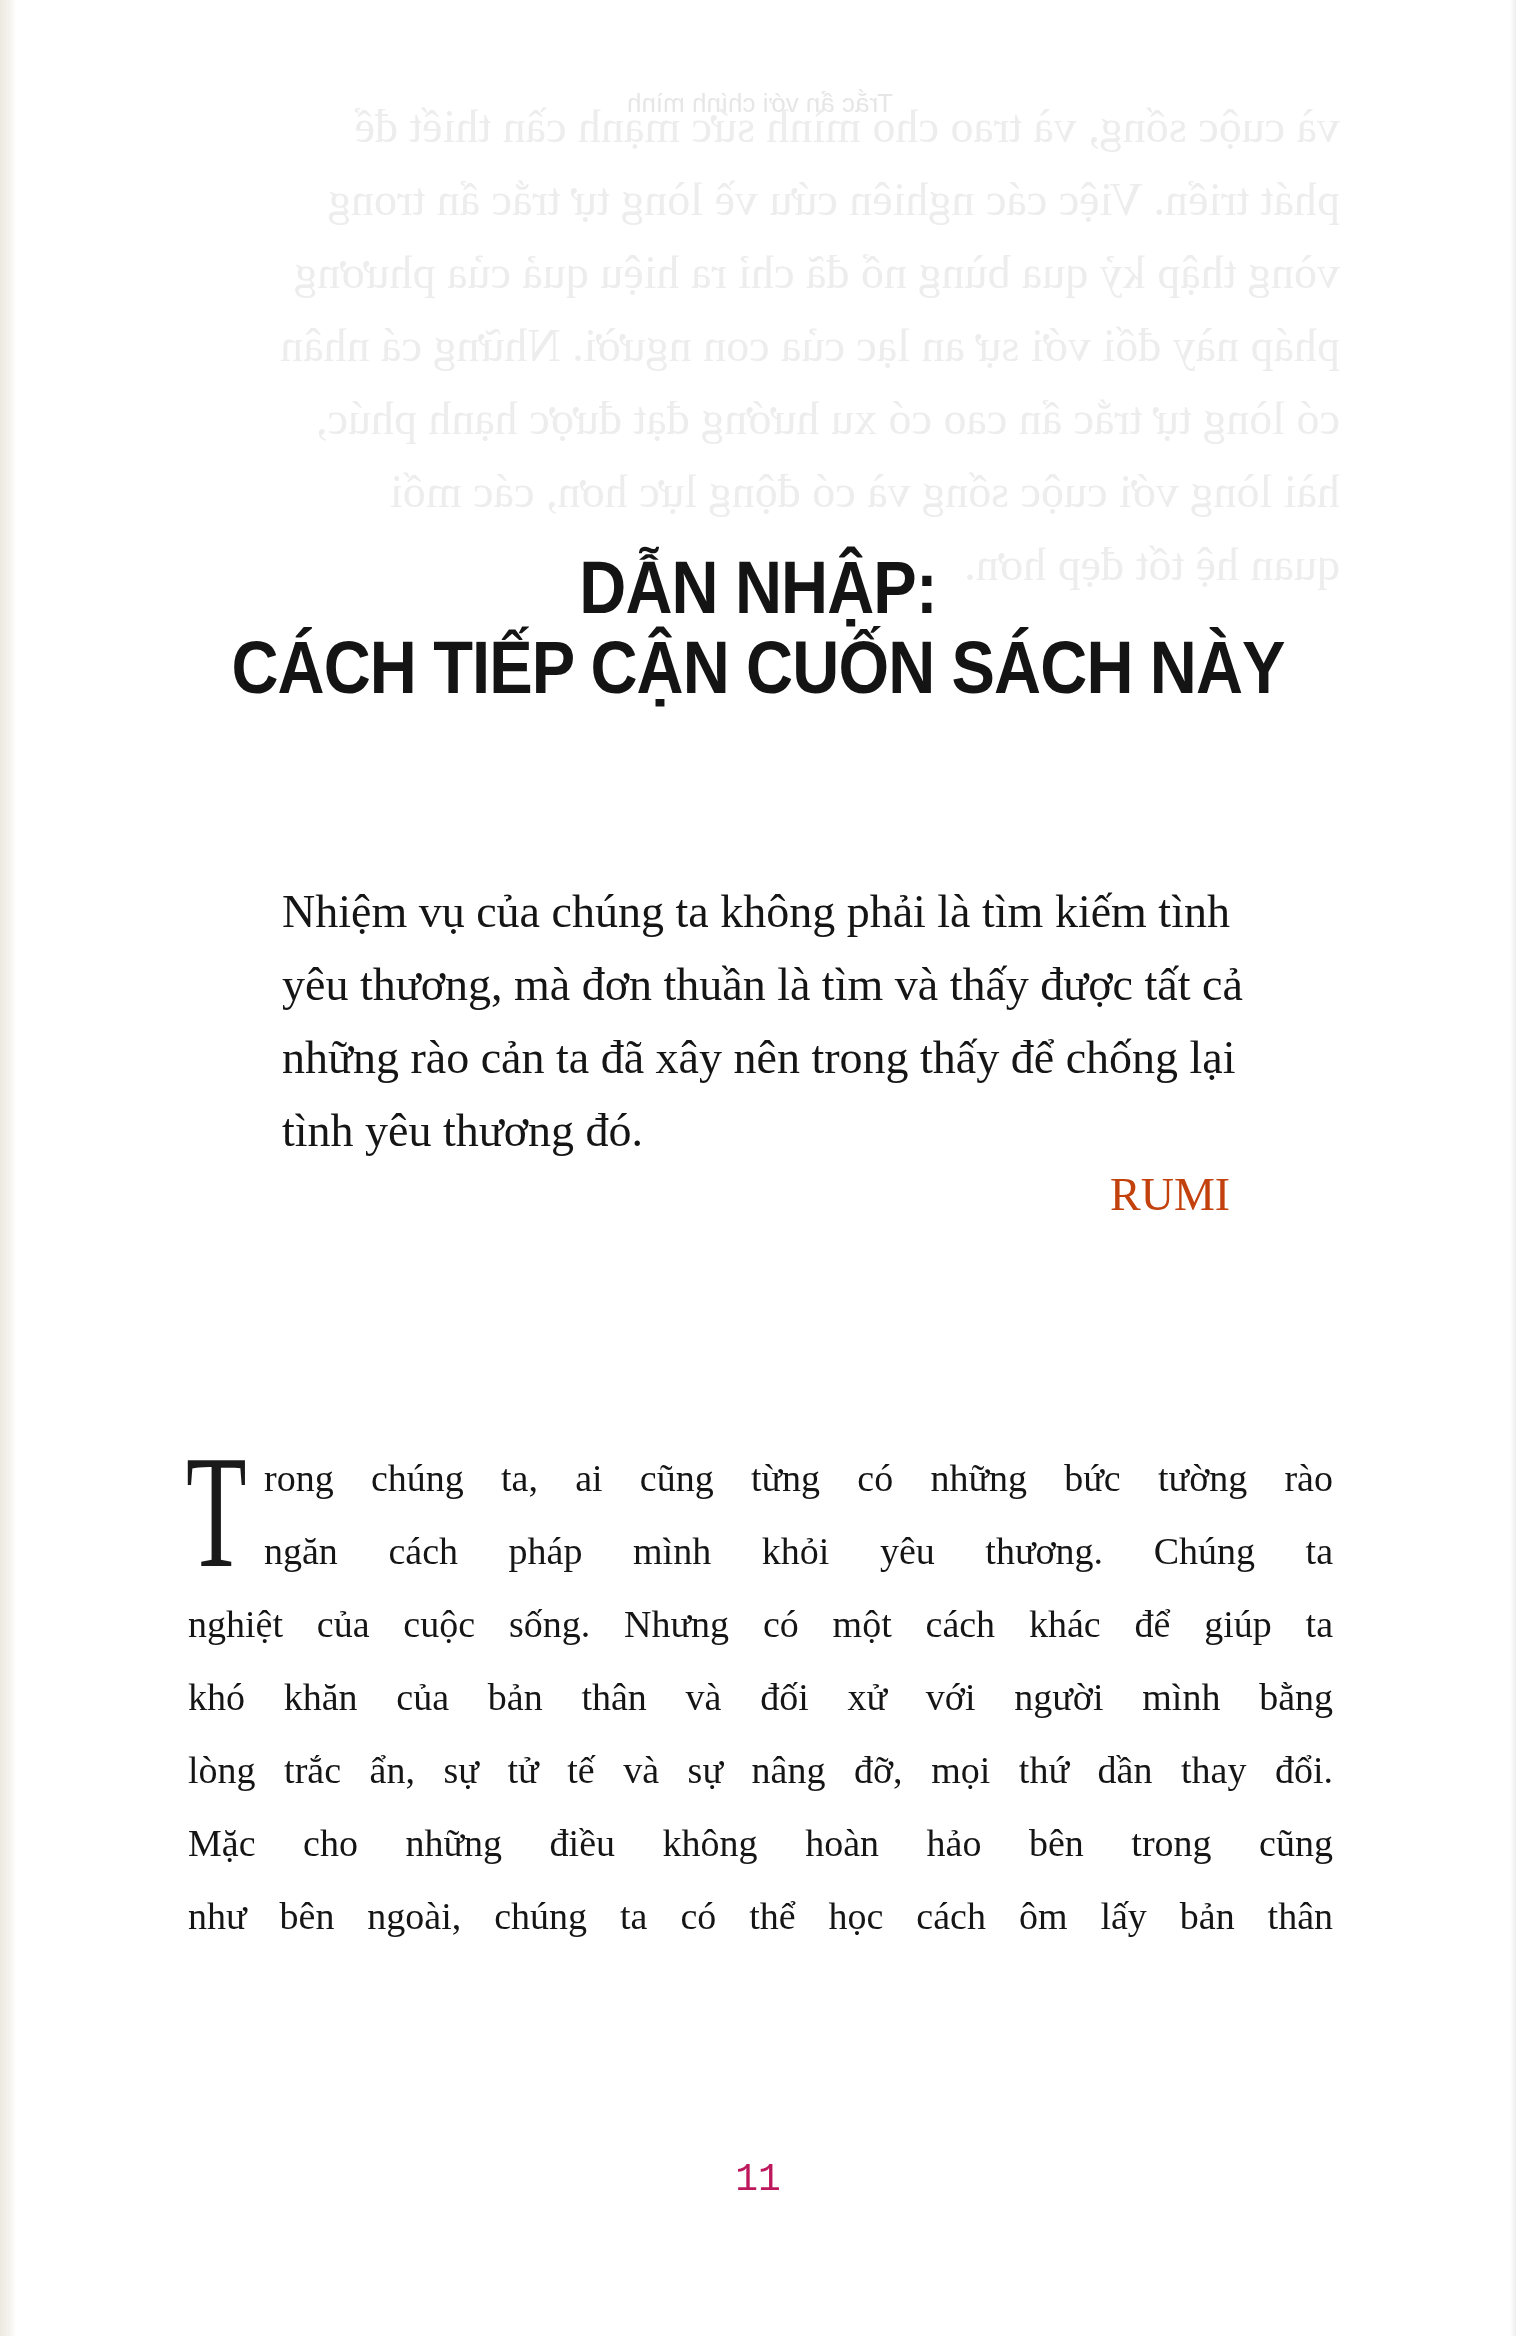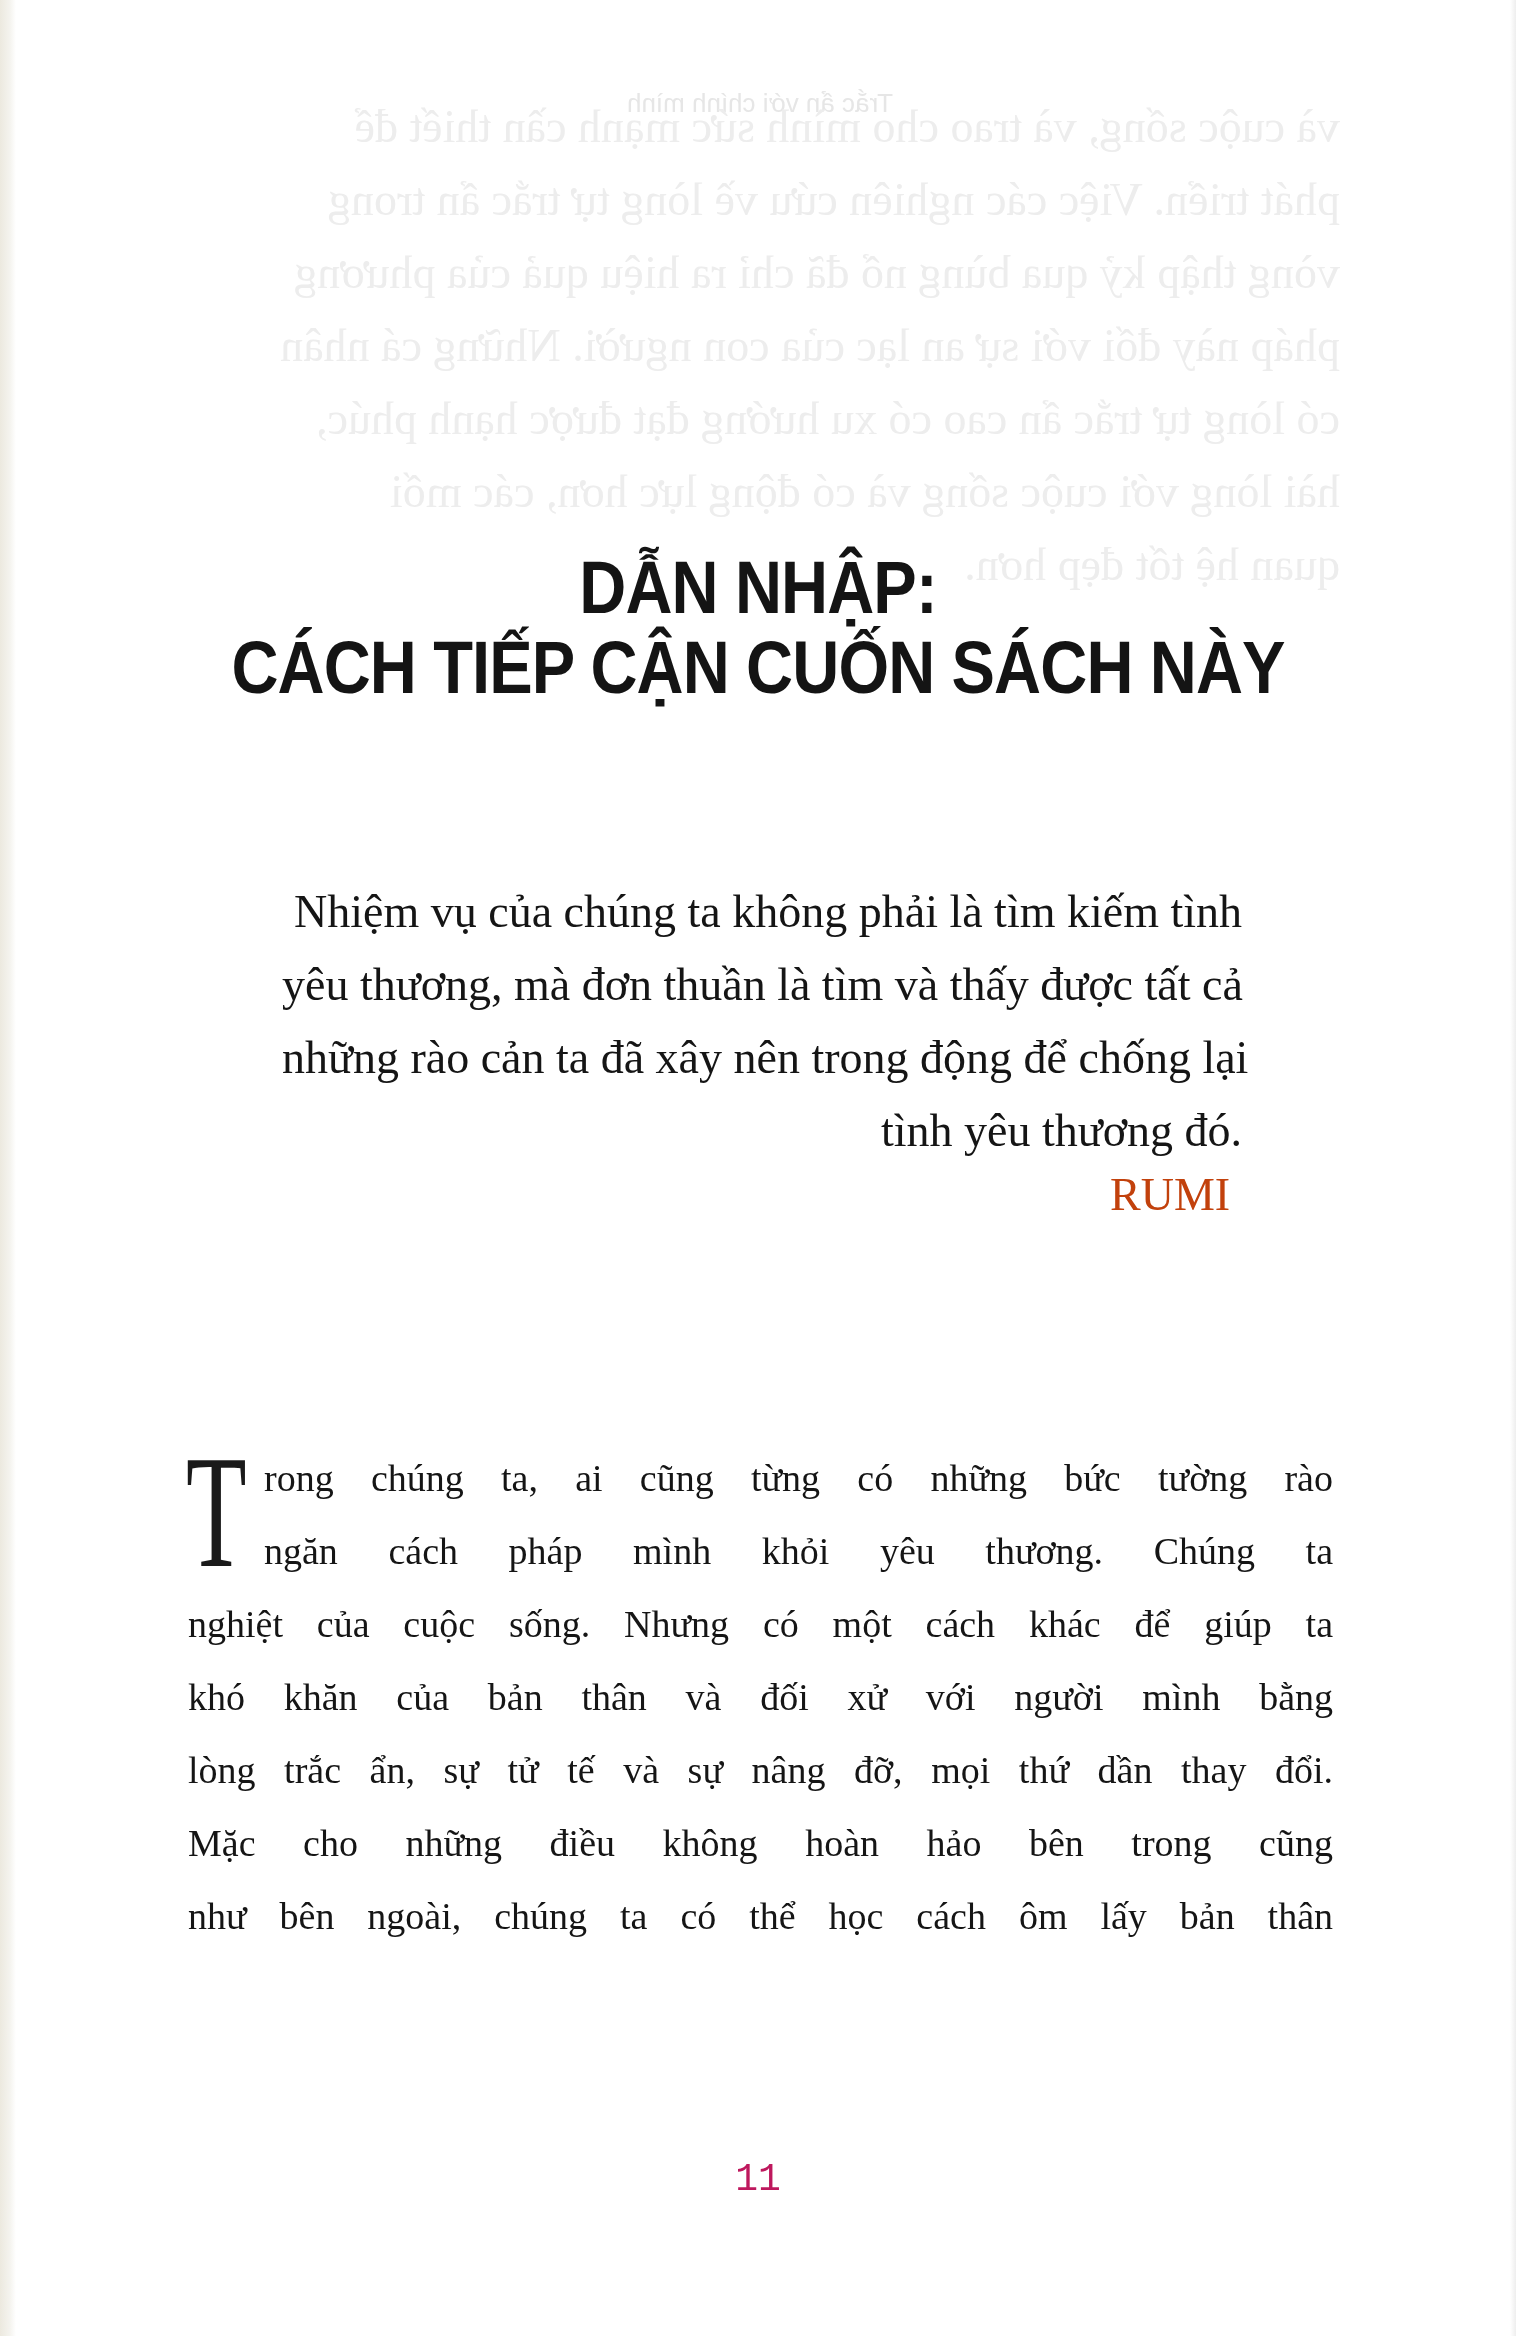--- a/index.html
+++ b/index.html
@@ -44,21 +44,20 @@
       letter-spacing: -1px;
       color: #141414;
       transform: scaleX(0.88);
       transform-origin: center;
     }
     .title div { white-space: nowrap; }
     .epigraph {
       position: absolute; left: 282px; top: 875px; width: 960px;
       font-size: 46px; line-height: 73px;
       color: #151515;
-      text-align: right;
     }
     .epigraph .line { white-space: nowrap; display: block; }
     .attribution {
       position: absolute; left: 1110px; top: 1165px; width: 120px;
       font-size: 46px; line-height: 60px; text-align: right;
       color: #c2410c;
     }
     .body-text {
       position: absolute; left: 188px; top: 1442px; width: 1145px;
       font-size: 38px; line-height: 73px;
@@ -101,21 +100,21 @@
 quan hệ tốt đẹp hơn.</div>
 
 <div class="title">
   <div>DẪN NHẬP:</div>
   <div>CÁCH TIẾP CẬN CUỐN SÁCH NÀY</div>
 </div>
 
 <div class="epigraph">
   <span class="line">Nhiệm vụ của chúng ta không phải là tìm kiếm tình</span>
   <span class="line">yêu thương, mà đơn thuần là tìm và thấy được tất cả</span>
-  <span class="line">những rào cản ta đã xây nên trong động để chống lại</span>
+  <span class="line">những rào cản ta đã xây nên trong thấy để chống lại</span>
   <span class="line">tình yêu thương đó.</span>
 </div>
 <div class="attribution">RUMI</div>
 
 <div class="dropcap">T</div>
 <div class="body-text">
   <span class="line indent">rong chúng ta, ai cũng từng có những bức tường rào</span>
   <span class="line indent">ngăn cách pháp mình khỏi yêu thương. Chúng ta</span>
   <span class="line">nghiệt của cuộc sống. Nhưng có một cách khác để giúp ta</span>
   <span class="line">khó khăn của bản thân và đối xử với người mình bằng</span>

